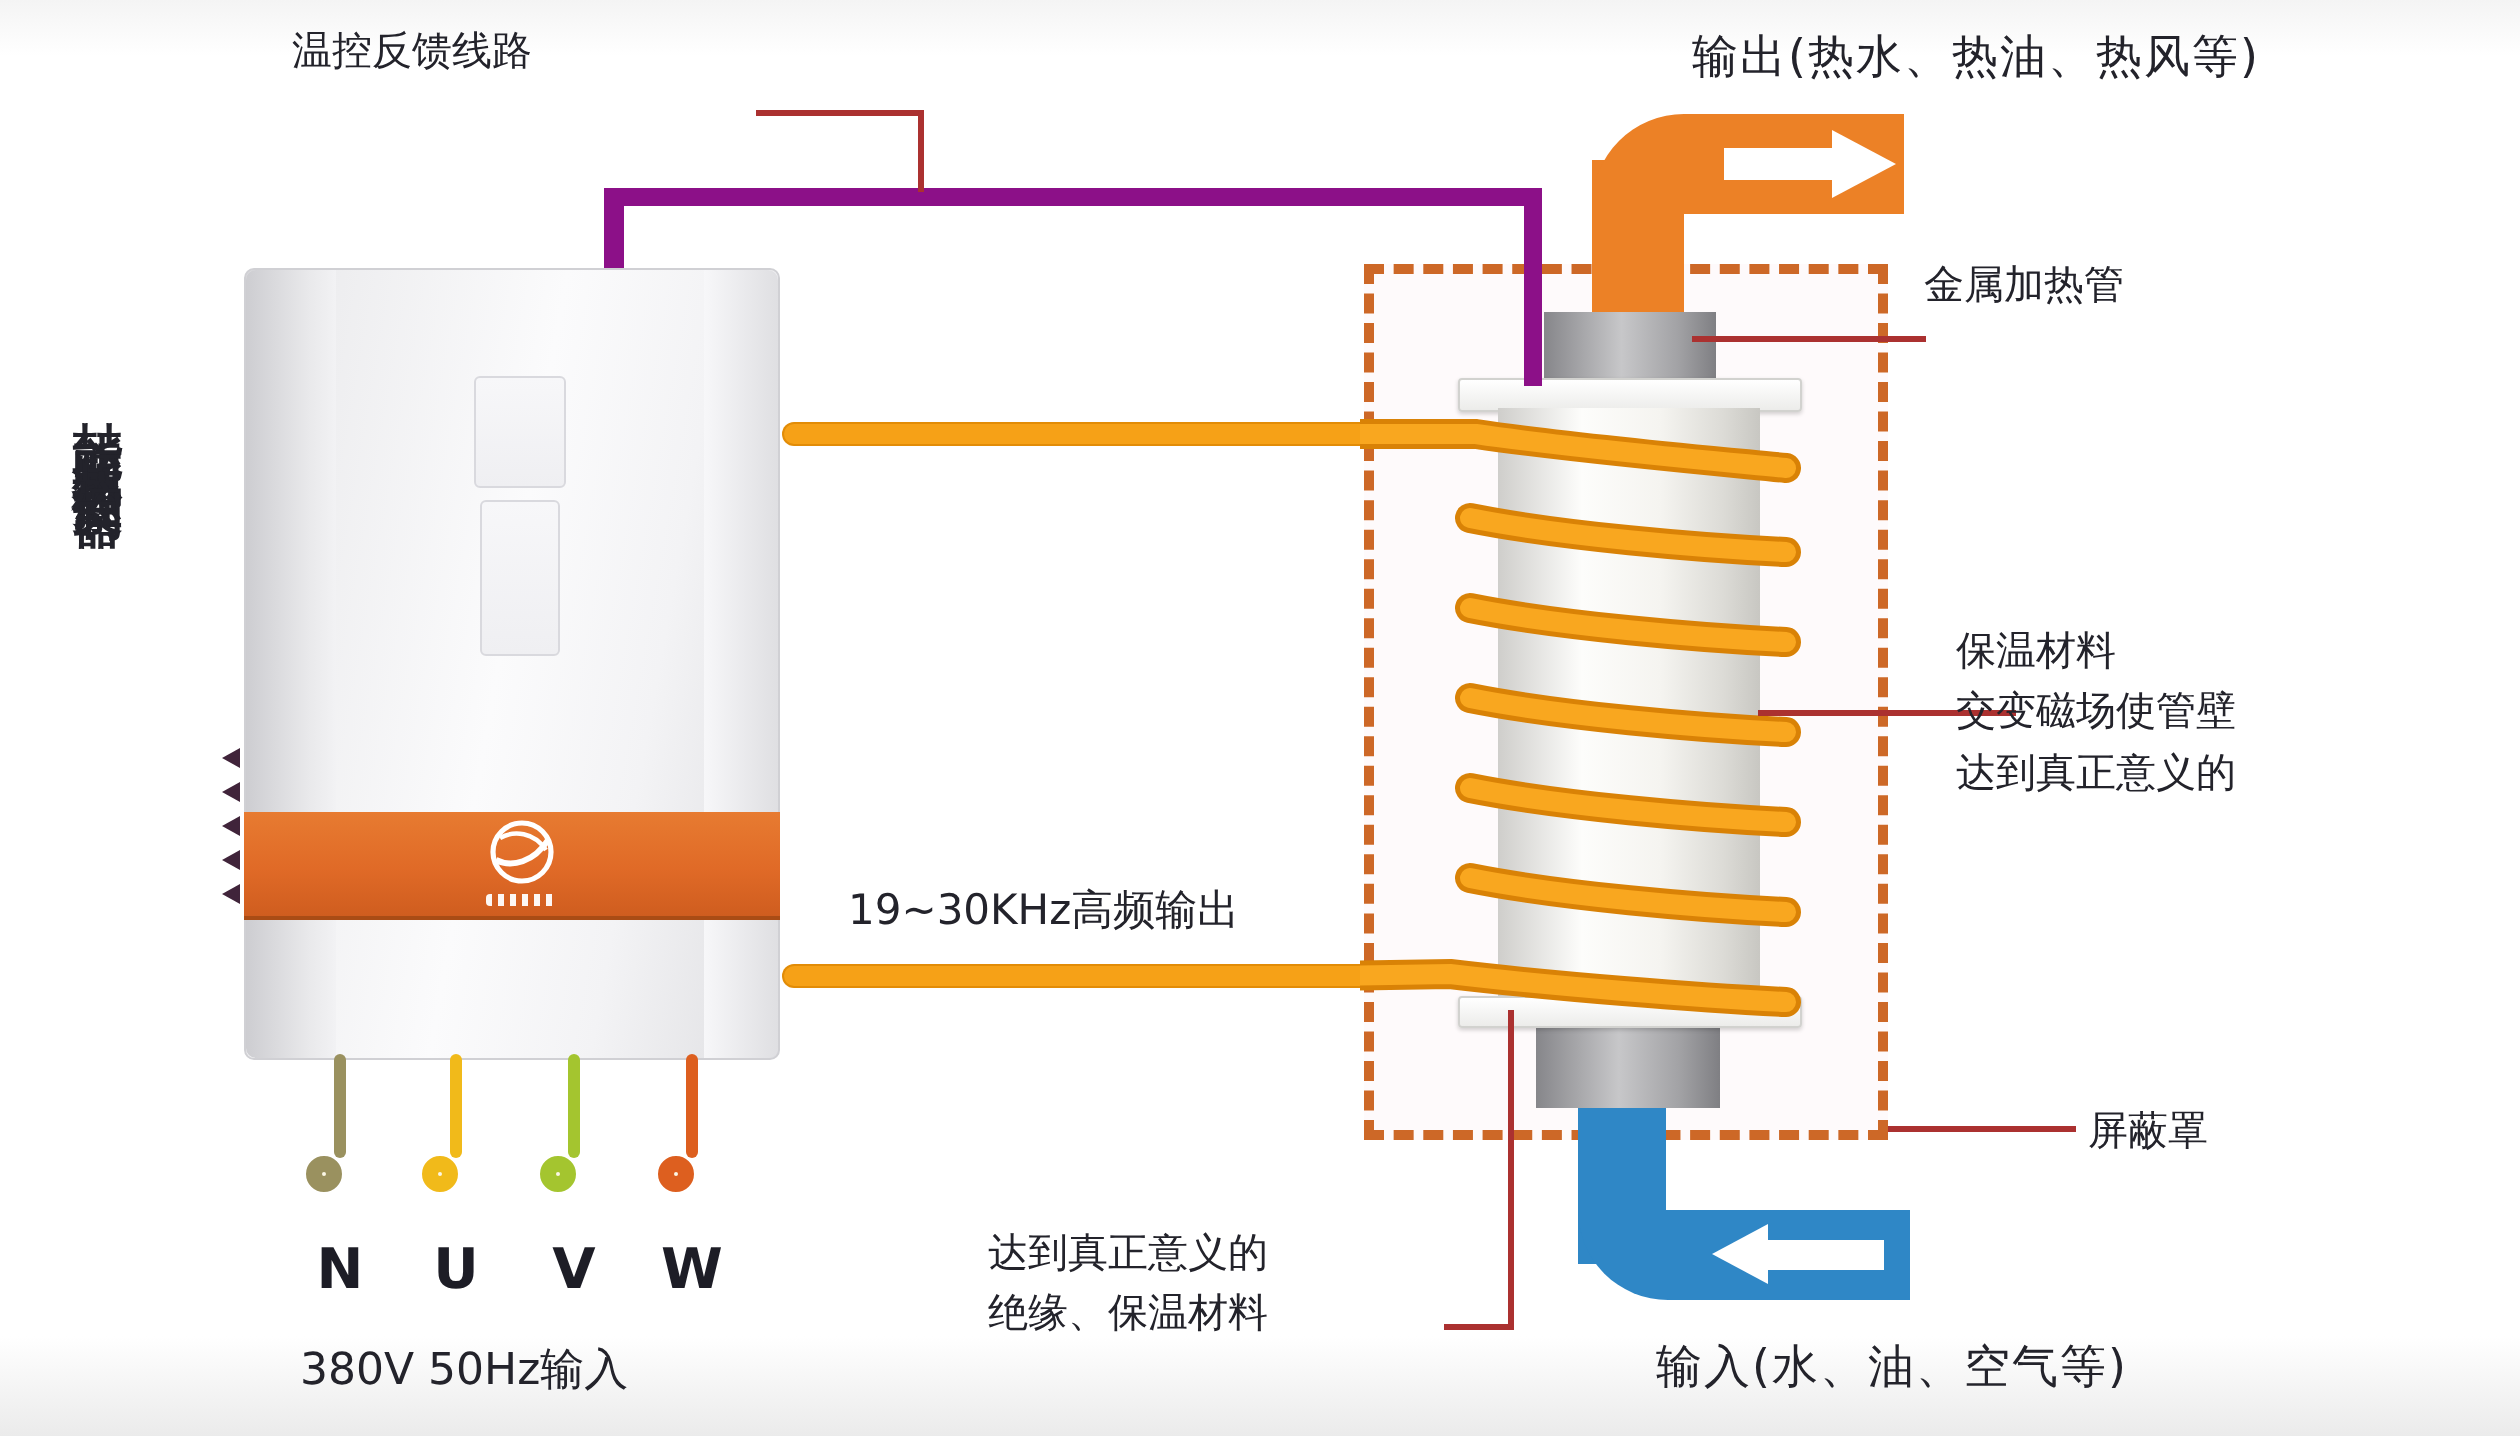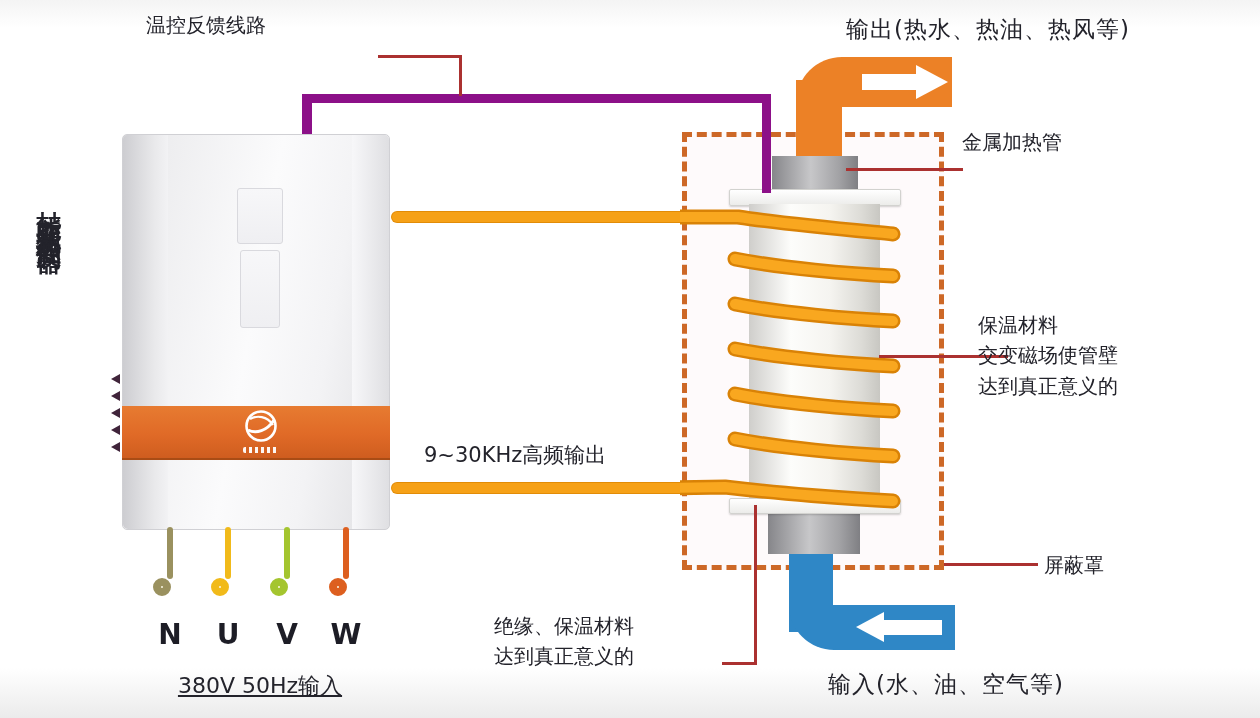--- a/index.html
+++ b/index.html
@@ -154,24 +154,24 @@
   </div>
 
   <div class="abs txt center" style="left:978px;top:310px;width:240px;font-size:20px;line-height:1.52;">
     <div>保温材料</div>
     <div>交变磁场使管壁</div>
     <div>达到真正意义的</div>
   </div>
 
   <div class="abs txt" style="left:1044px;top:551px;font-size:20px;">屏蔽罩</div>
 
-  <div class="abs txt" style="left:424px;top:440px;font-size:21px;">9~30KHz高频输出</div>
+  <div class="abs txt" style="left:424px;top:440px;font-size:21px;">19~30KHz高频输出</div>
 
   <div class="abs txt" style="left:494px;top:611px;font-size:20px;line-height:1.5;">
+    <div>达到真正意义的</div>
     <div>绝缘、保温材料</div>
-    <div>达到真正意义的</div>
   </div>
 
   <div class="abs txt" style="left:828px;top:668px;font-size:23px;font-weight:500;letter-spacing:1px;">输入(水、油、空气等)</div>
 
-  <div class="abs txt" style="left:150px;top:670px;width:220px;text-align:center;font-size:22px;text-decoration:underline;">380V 50Hz输入</div>
+  <div class="abs txt" style="left:150px;top:670px;width:220px;text-align:left;font-size:22px;">380V 50Hz输入</div>
 
 </div>
 
 </body></html>

